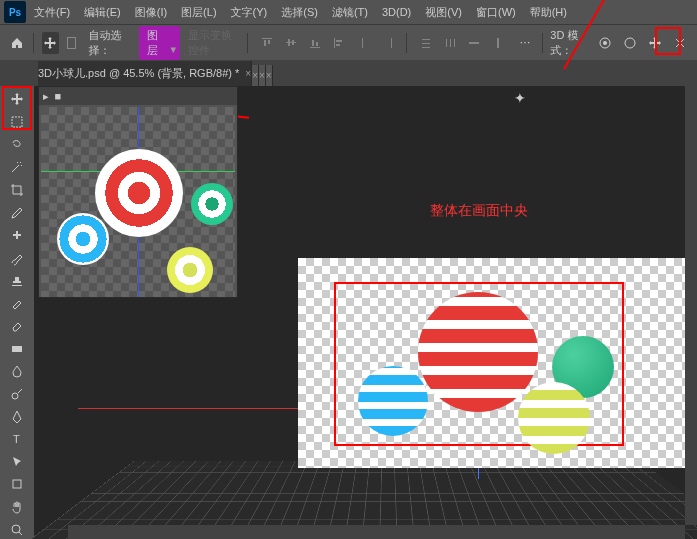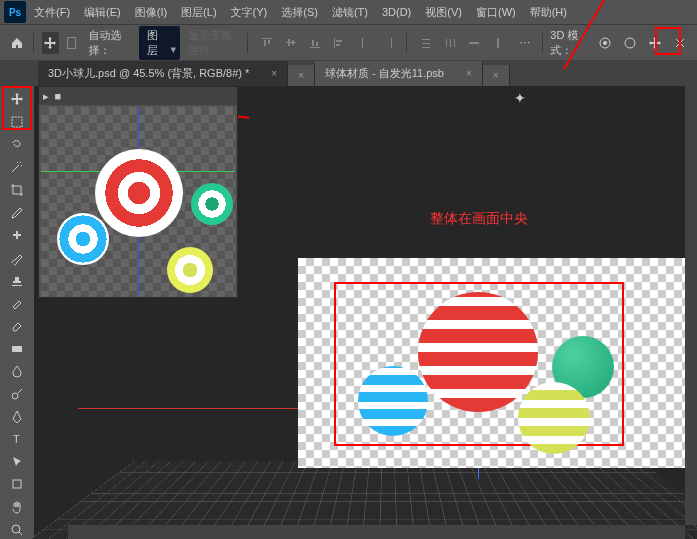--- a/index.html
+++ b/index.html
@@ -4,29 +4,29 @@
 <style>
 *{margin:0;padding:0;box-sizing:border-box;font-family:"Microsoft YaHei",sans-serif;font-size:11px;color:#ccc}
 body{background:#323232;width:697px;height:539px;overflow:hidden;position:relative}
 .menubar{height:24px;background:#535353;display:flex;align-items:center;padding:0 4px;gap:2px}
 .ps-logo{width:22px;height:22px;background:#001e36;color:#31a8ff;display:flex;align-items:center;justify-content:center;font-weight:bold;font-size:10px;border-radius:2px}
 .menu-item{padding:3px 6px;white-space:nowrap}
 .optbar{height:36px;background:#535353;border-top:1px solid #3a3a3a;display:flex;align-items:center;padding:0 8px;gap:8px}
 .icon-btn{width:22px;height:22px;display:flex;align-items:center;justify-content:center;background:transparent;border:none}
 .icon-btn.active{background:#3a3a3a;border-radius:2px}
 .checkbox{width:12px;height:12px;border:1px solid #888;display:inline-block;vertical-align:middle;margin-right:4px}
-.dropdown{background:#0f172a;padding:2px 16px 2px 8px;border-radius:2px;position:relative}
+.dropdown{background:#a21caf;padding:2px 16px 2px 8px;border-radius:2px;position:relative}
 .dropdown:after{content:"▾";position:absolute;right:4px;color:#999}
 .disabled-text{color:#666}
 .divider{width:1px;height:20px;background:#3a3a3a}
 .align-icons{display:flex;gap:2px}
 .align-icons .icon-btn svg{opacity:.7}
 .redbox{border:2px solid red;position:absolute}
 .tabbar{height:26px;background:#424242;display:flex;align-items:flex-end;padding-left:38px}
-.tab{padding:5px 10px;background:#535353;border-right:1px solid #2a2a2a;display:flex;align-items:center;gap:22px;font-size:10px}
+.tab{padding:5px 0;background:#535353;border-right:1px solid #2a2a2a;display:flex;align-items:center;gap:6px;font-size:10px}
 .tab.active{background:#323232}
 .tab .x{color:#999;font-size:10px}
 .main{position:relative;height:453px;display:flex}
 .toolbar{width:34px;background:#535353;display:flex;flex-direction:column;align-items:center;padding-top:4px;gap:4px}
 .tool{width:26px;height:22px;display:flex;align-items:center;justify-content:center}
 .canvas-area{flex:1;position:relative;background:#262626}
 .navigator{position:absolute;left:38px;top:0;width:200px;height:212px;background:#535353;border:1px solid #2a2a2a;z-index:5}
 .nav-header{height:18px;background:#424242;display:flex;align-items:center;padding:0 4px;gap:6px}
 .nav-view{position:relative;height:190px;background:repeating-conic-gradient(#666 0 25%,#555 0 50%) 0 0/16px 16px;margin:2px}
 .viewport-3d{position:absolute;left:44px;right:0;top:0;bottom:0}
@@ -181,21 +181,20 @@
 
 <div class="tabbar">
   <div class="tab active">
       <span>3D小球儿.psd @ 45.5% (背景, RGB/8#) *</span>
       <span class="x">×</span>
     </div>
   <div class="tab">
       <span class="x">×</span>
     </div>
   <div class="tab">
-      <span>球体材质 - 自发光11.psb</span>
       <span class="x">×</span>
     </div>
   <div class="tab">
       <span class="x">×</span>
     </div>
 </div>
 
 <div class="main">
 
   <div class="toolbar">
@@ -318,21 +317,21 @@
       <div style="position:absolute;left:436px;top:4px;color:#ccc;font-size:14px">✦</div>
 
       <div class="checker-bg" style="left:220px;top:172px;width:420px;height:210px"></div>
       <div class="redbox" style="left:256px;top:196px;width:290px;height:164px"></div>
 
       <div class="sphere red-stripes" style="left:340px;top:206px;width:120px;height:120px"></div>
       <div class="sphere blue-stripes" style="left:280px;top:280px;width:70px;height:70px"></div>
       <div class="sphere green-solid" style="left:474px;top:250px;width:62px;height:62px"></div>
       <div class="sphere yellow-stripes" style="left:440px;top:296px;width:72px;height:72px"></div>
 
-      <div class="annotation" style="left:352px;top:124px">整体在画面中央</div>
+      <div class="annotation" style="left:352px;top:116px">整体在画面中央</div>
     </div>
 
     <div class="navigator" style="left:4px">
       <div class="nav-header">
         <span>▸</span>
         <span>■</span>
       </div>
       <div class="nav-view">
 
         <div style="position:absolute;left:50%;top:0;bottom:0;width:1px;background:#3355ff"></div>

